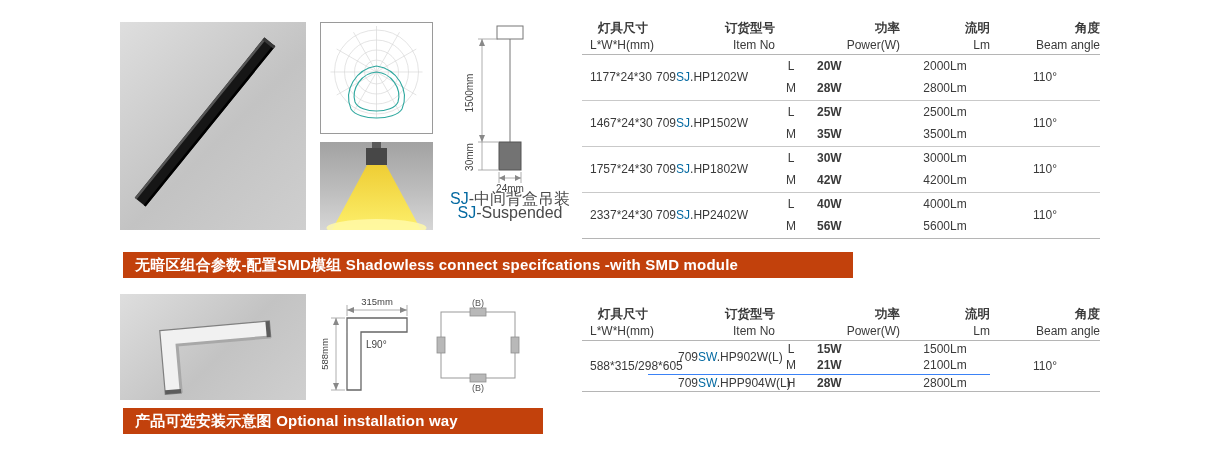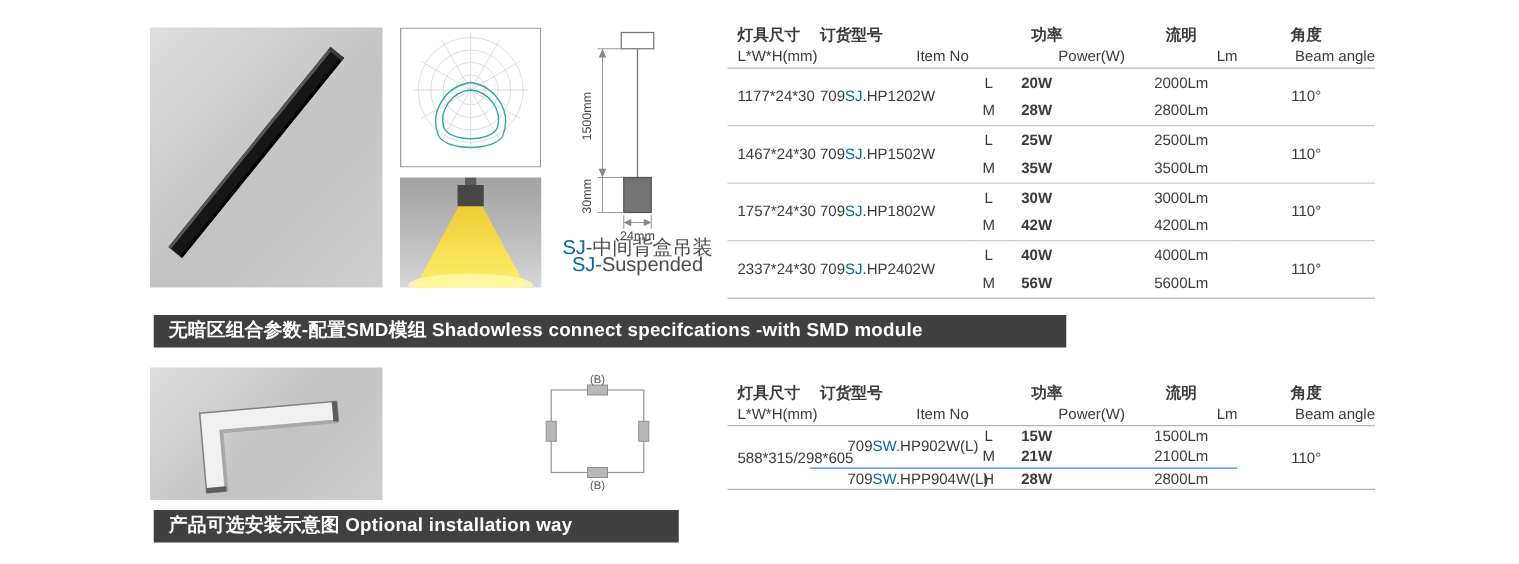--- a/index.html
+++ b/index.html
@@ -10,34 +10,34 @@
 
   
   .photo { background:linear-gradient(135deg,#dedede 0%,#c3c3c3 55%,#cfcfcf 100%); }
   .beam-photo { background:linear-gradient(180deg,#a2a2a2 0%,#bdbdbd 55%,#d6d6d6 100%); }
 
   
   table.spec { border-collapse:collapse; table-layout:fixed; font-size:12px; color:#3a3a3a;
                border-bottom:1px solid #b5b5b5; width:518px; }
   table.spec th, table.spec td { text-align:center; vertical-align:middle; font-weight:normal;
                white-space:nowrap; }
-  table.spec tr.h-cn th { font-weight:bold; font-size:12.5px; height:16px; vertical-align:bottom; }
+  table.spec tr.h-cn th { font-weight:bold; font-size:12.5px; height:16px; vertical-align:bottom;text-align:right; }
   table.spec tr.h-en th { font-size:12px; height:17px; vertical-align:top; padding-top:1px;
                border-bottom:1px solid #b5b5b5;text-align:right; }
   table.spec .al { text-align:left; padding-left:8px; }
   table.spec .al2 { text-align:left; padding-left:10px;font-weight:bold; }
   #t1 tbody td { height:23px; }
   #t1 tr.sep td { border-top:1px solid #c9c9c9; }
   #t2 tbody td { height:17px; }
   #t2 tr.sep td { border-top:1px solid #3b82f6; }
   #t2 td.item2 { text-align:left; padding-left:30px; }
   .red { color:#0369a1; }
 
   
-  .banner { background:#404040; color:#ffffff; font-weight:bold; font-size:15px;
+  .banner { background:#c2410c; color:#ffffff; font-weight:bold; font-size:15px;
             line-height:26px; height:26px; padding-left:12px; letter-spacing:0.2px; }
 
   
   .sj-note { width:130px; text-align:center; font-size:16px; line-height:14px; color:#4a4a4a; }
 
   svg text { font-family:"Liberation Sans","DejaVu Sans",sans-serif; }
 </style>
 </head>
 <body>
 
@@ -211,20 +211,42 @@
     <svg width="186" height="106" viewBox="0 0 186 106">
       <g transform="rotate(-5 93 60)">
         <path d="M42,32 L152,32 L152,48 L58,48 L58,96 L42,96 Z" fill="#f1f1f1" stroke="#808080" stroke-width="1.2"></path>
         <path d="M152,48 L58,48 L58,96" fill="none" stroke="#a8a8a8" stroke-width="3"></path>
         <rect x="148" y="32" width="4" height="16" fill="#5c5c5c"></rect>
         <rect x="42" y="92" width="16" height="4" fill="#5c5c5c"></rect>
       </g>
     </svg>
   </div>
 
+  <div class="abs" style="left:320px; top:296px; width:100px; height:100px;">
+    <svg width="100" height="100" viewBox="0 0 100 100">
+      <text x="57" y="9" font-size="9.5" fill="#444444" text-anchor="middle">315mm</text>
+      <g stroke="#999999" stroke-width="0.8">
+        <line x1="27" y1="14" x2="87" y2="14"></line>
+        <line x1="27" y1="9" x2="27" y2="20"></line>
+        <line x1="87" y1="9" x2="87" y2="20"></line>
+        <line x1="16" y1="22" x2="16" y2="94"></line>
+        <line x1="11" y1="22" x2="25" y2="22"></line>
+        <line x1="11" y1="94" x2="25" y2="94"></line>
+      </g>
+      <g fill="#888888">
+        <path d="M27,14 L34,11 L34,17 Z"></path>
+        <path d="M87,14 L80,11 L80,17 Z"></path>
+        <path d="M16,22 L13,29 L19,29 Z"></path>
+        <path d="M16,94 L13,87 L19,87 Z"></path>
+      </g>
+      <path d="M27,22 L87,22 L87,36 L41,36 L41,94 L27,94 Z" fill="none" stroke="#666666" stroke-width="1.3"></path>
+      <text x="46" y="52" font-size="10" fill="#444444">L90°</text>
+      <text x="8" y="58" transform="rotate(-90 8 58)" font-size="9.5" fill="#444444" text-anchor="middle">588mm</text>
+    </svg>
+  </div>
 
   <div class="abs" style="left:428px; top:298px; width:100px; height:95px;">
     <svg width="100" height="95" viewBox="0 0 100 95">
       <rect x="13" y="14" width="74" height="66" fill="#ffffff" stroke="#999999"></rect>
       <g fill="#b8b8b8" stroke="#8f8f8f" stroke-width="0.8">
         <rect x="42" y="10" width="16" height="8"></rect>
         <rect x="42" y="76" width="16" height="8"></rect>
         <rect x="9" y="39" width="8" height="16"></rect>
         <rect x="83" y="39" width="8" height="16"></rect>
       </g>

